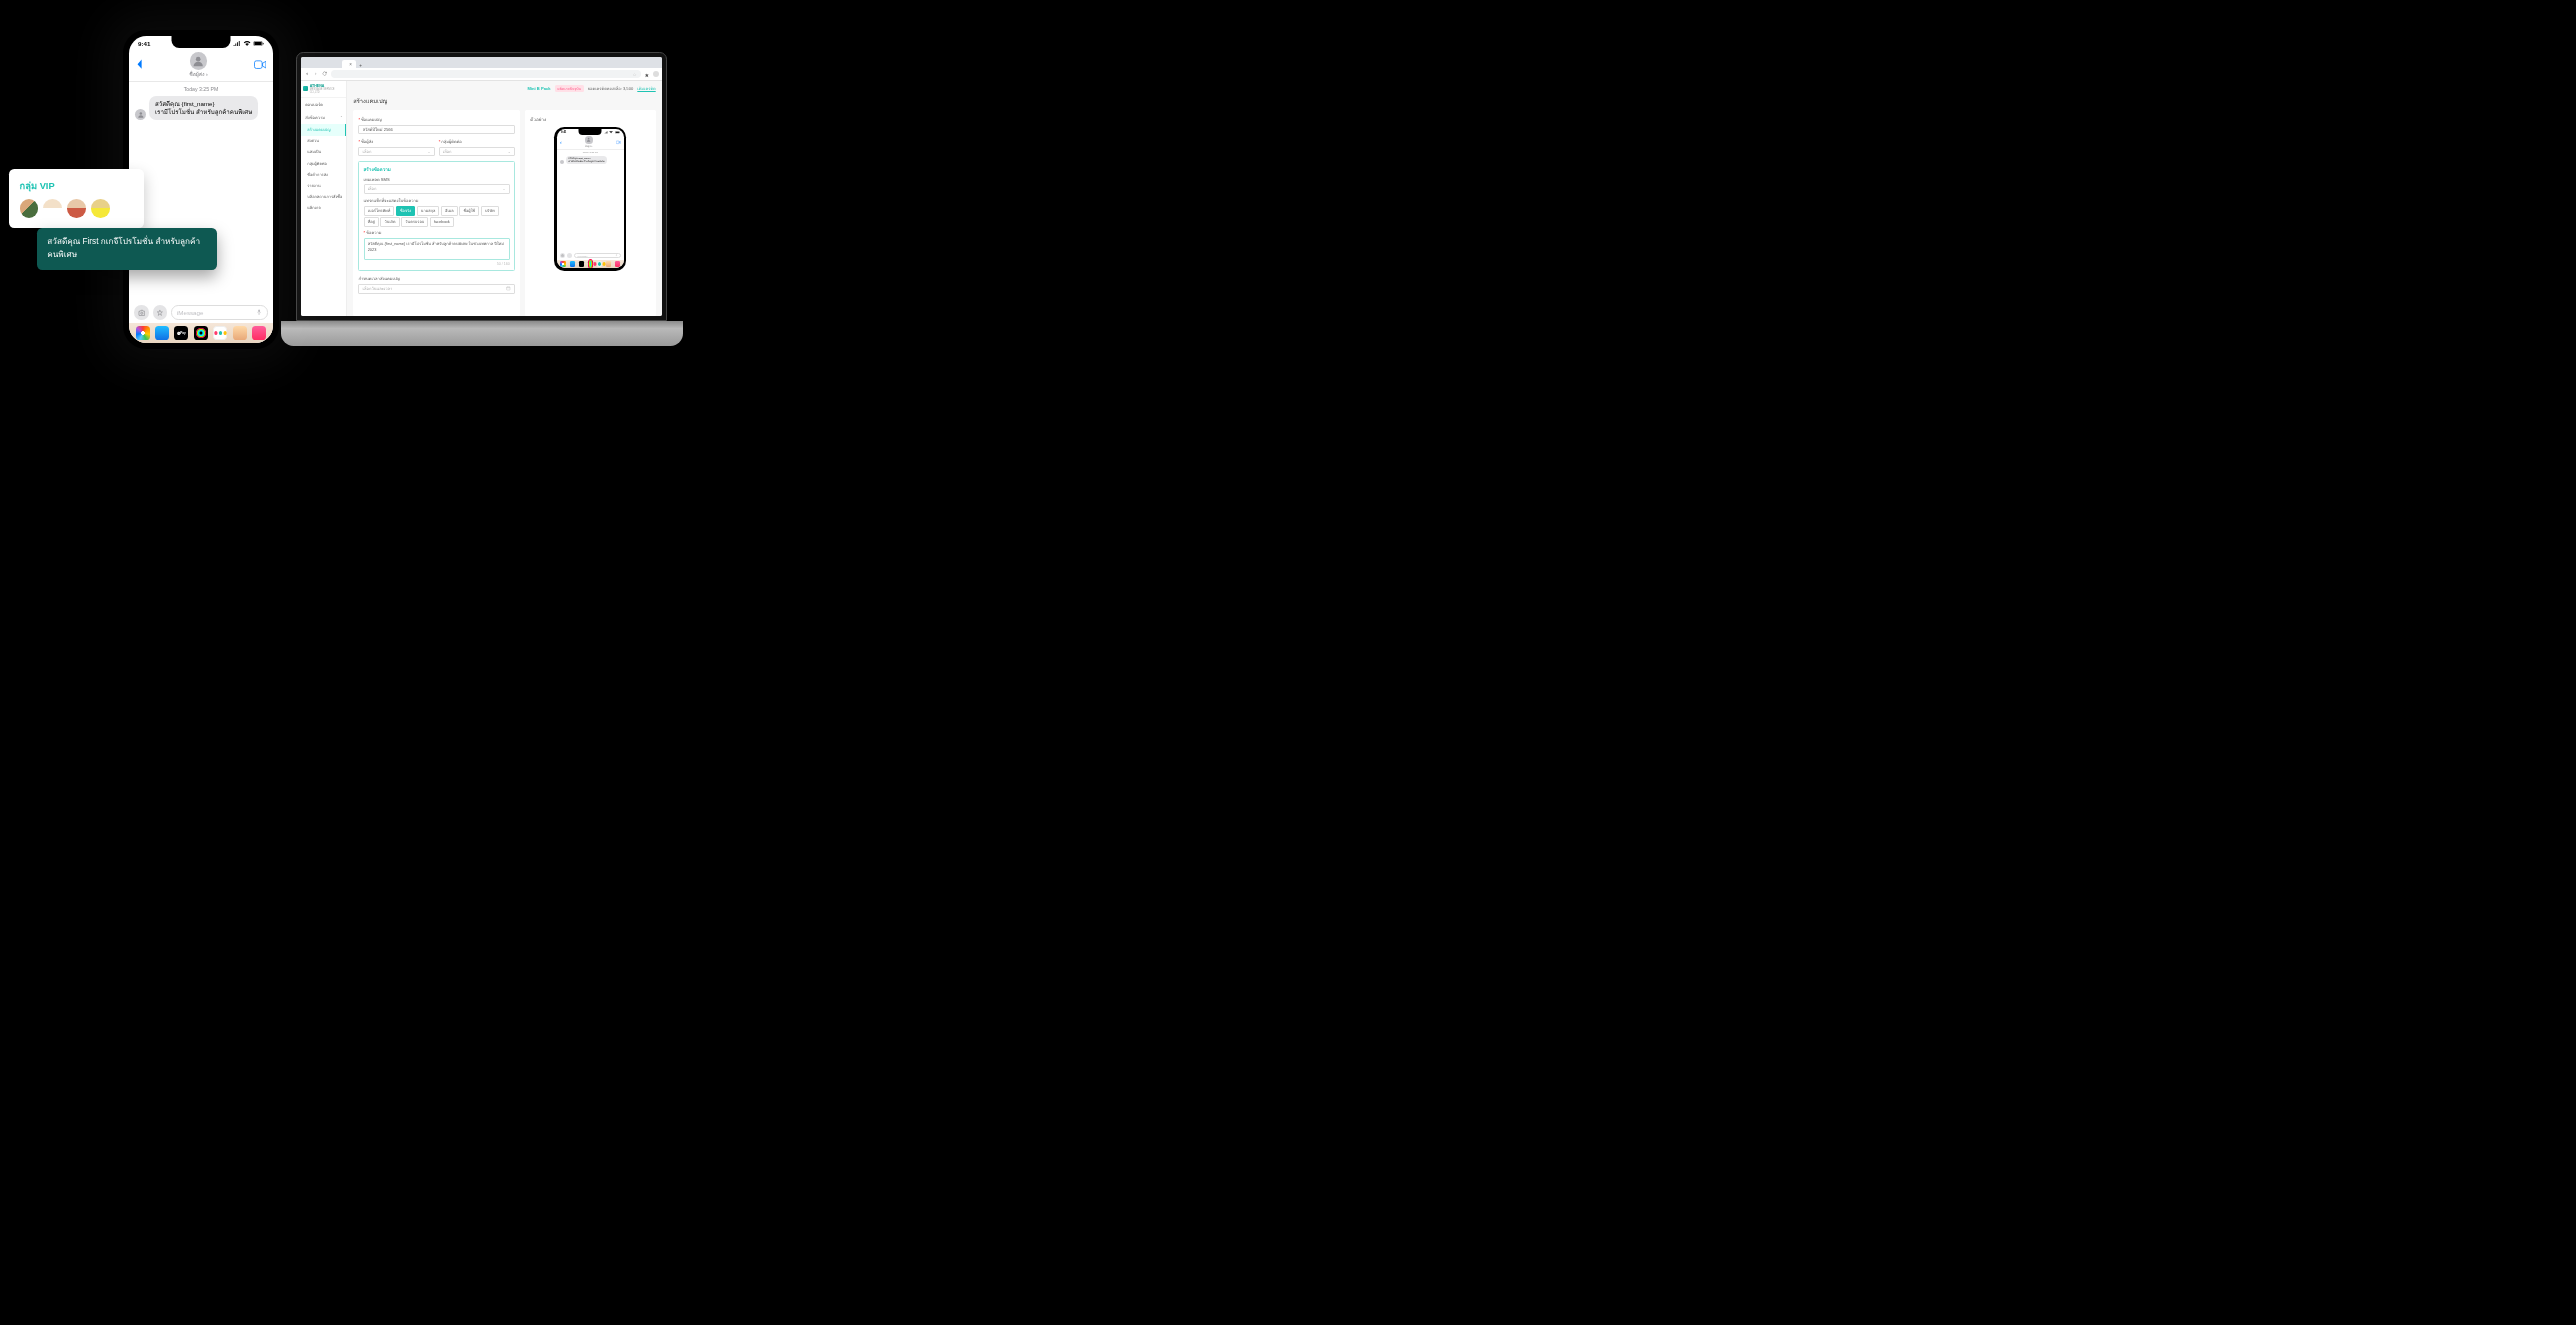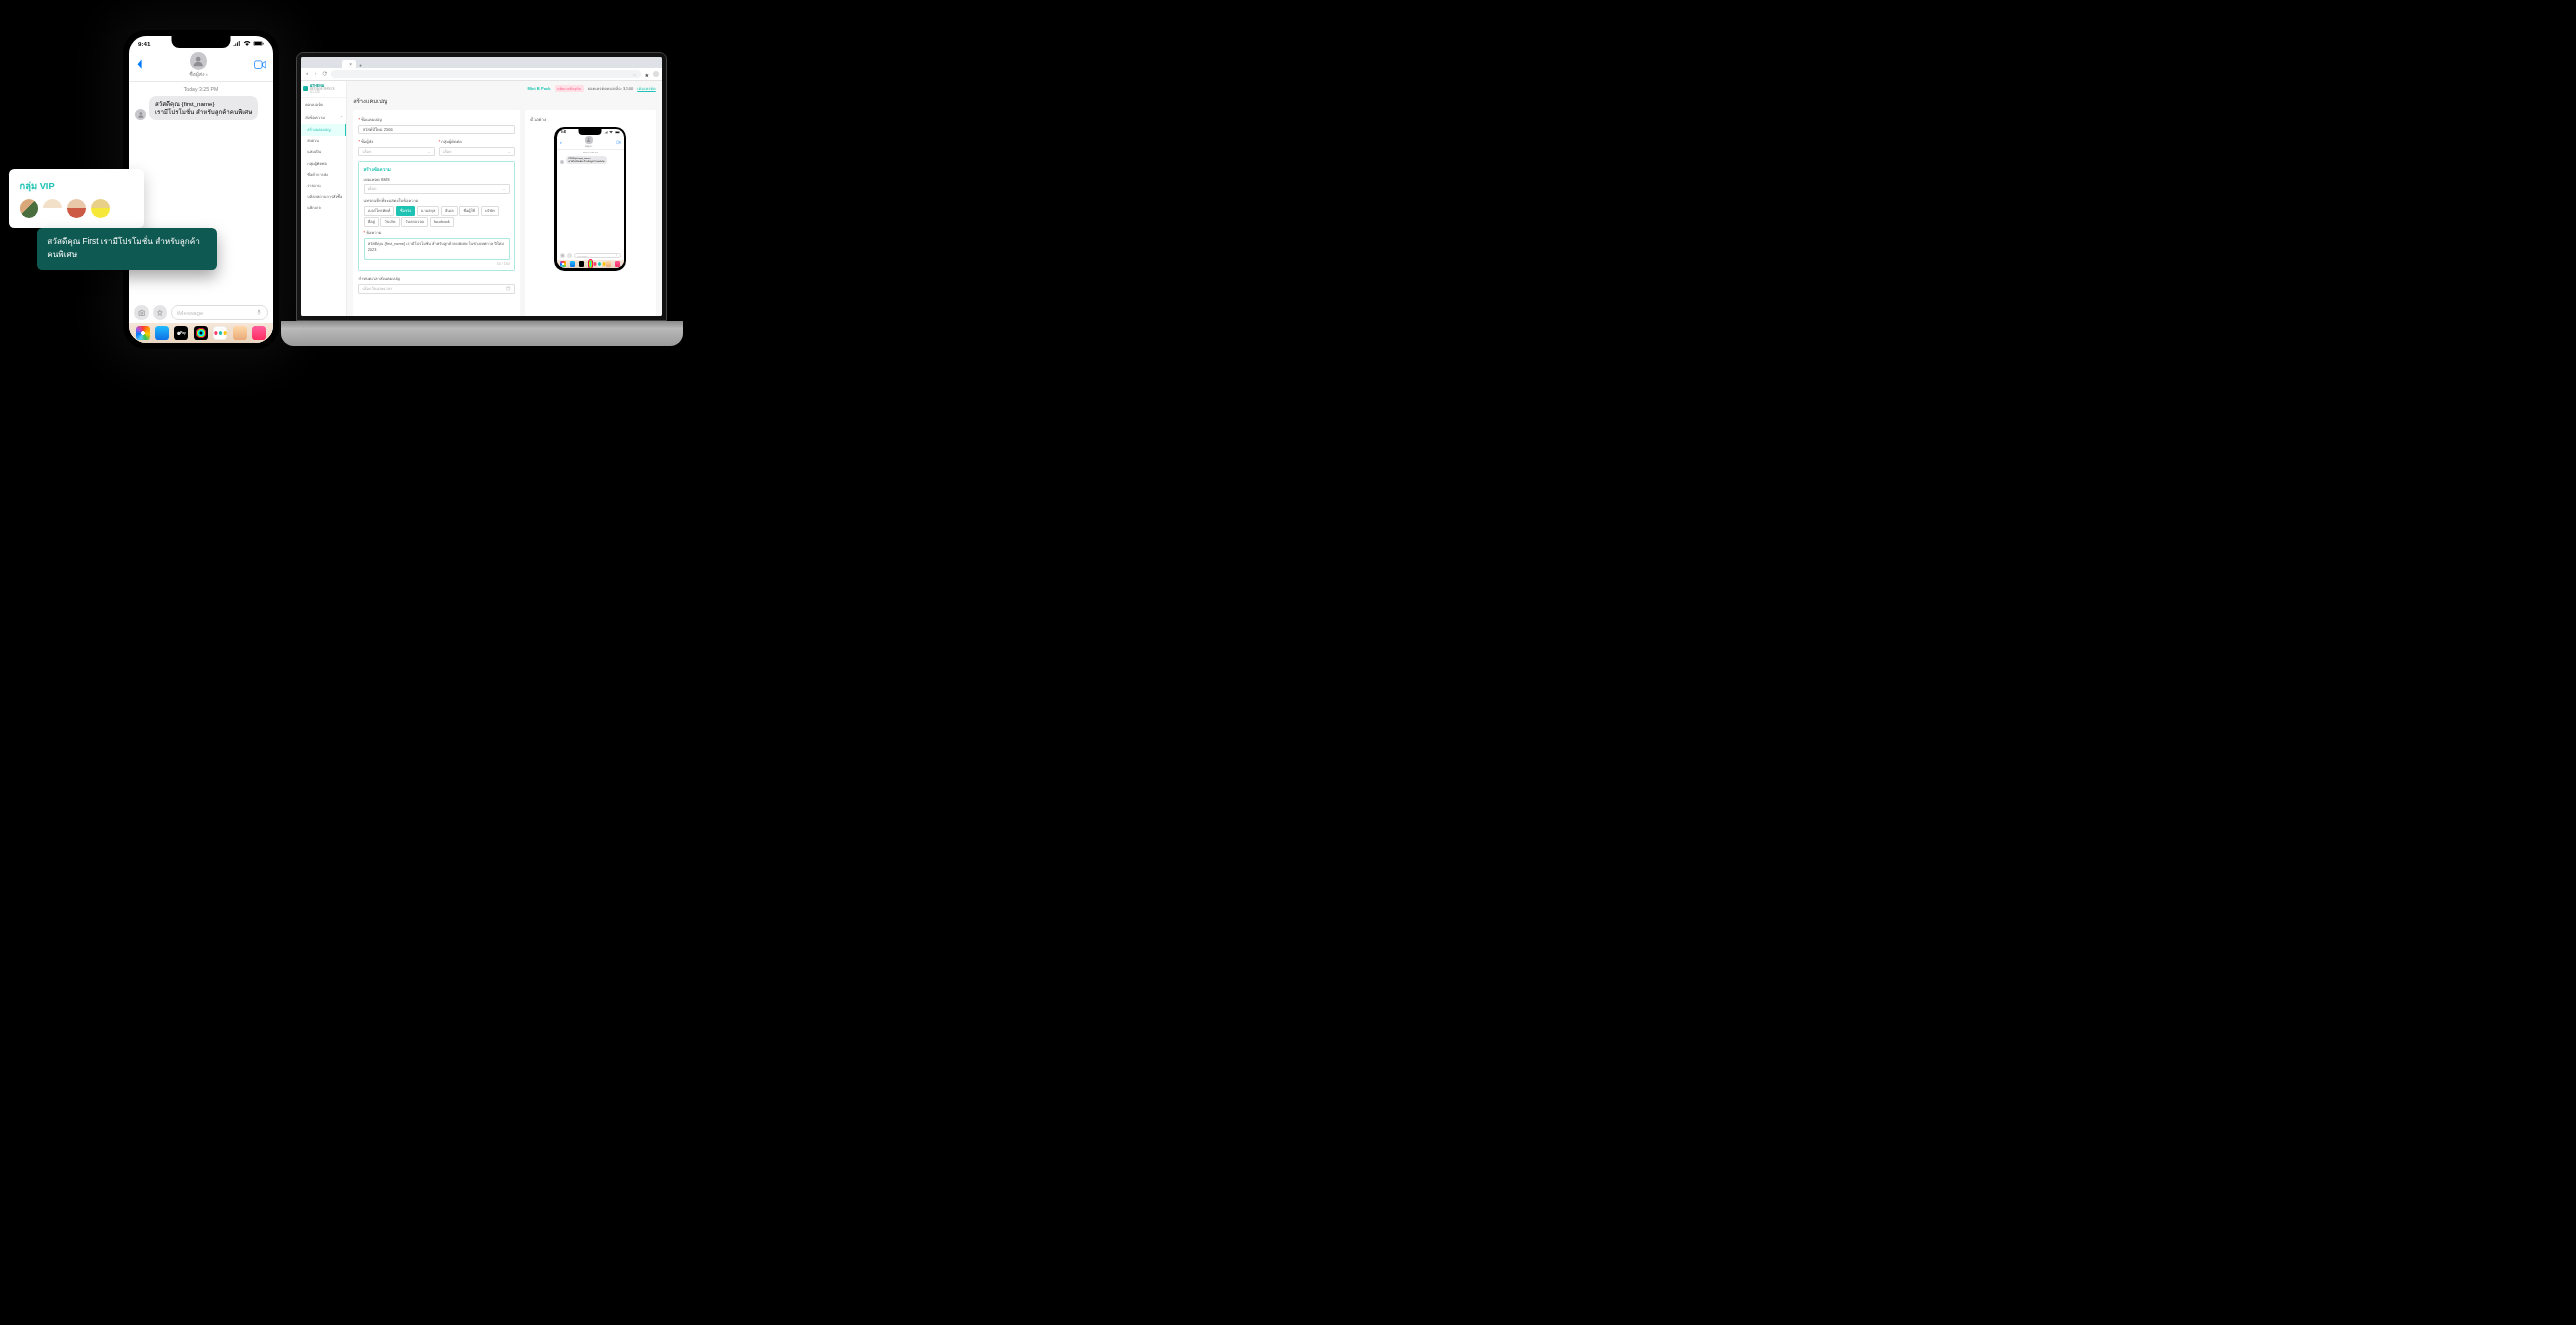--- a/index.html
+++ b/index.html
@@ -456,14 +456,14 @@
 <div class="vip">
   <div class="vip-title">กลุ่ม VIP</div>
   <div class="vip-av">
     <span class="av av1"></span>
     <span class="av av2"></span>
     <span class="av av3"></span>
     <span class="av av4"></span>
   </div>
 </div>
 
-<div class="toast">สวัสดีคุณ First เรามีโปรโมชั่น สำหรับลูกค้าคนพิเศษ</div>
+<div class="toast">สวัสดีคุณ First กเกจีโปรโมชั่น สำหรับลูกค้าคนพิเศษ</div>
 
 
 </body></html>

